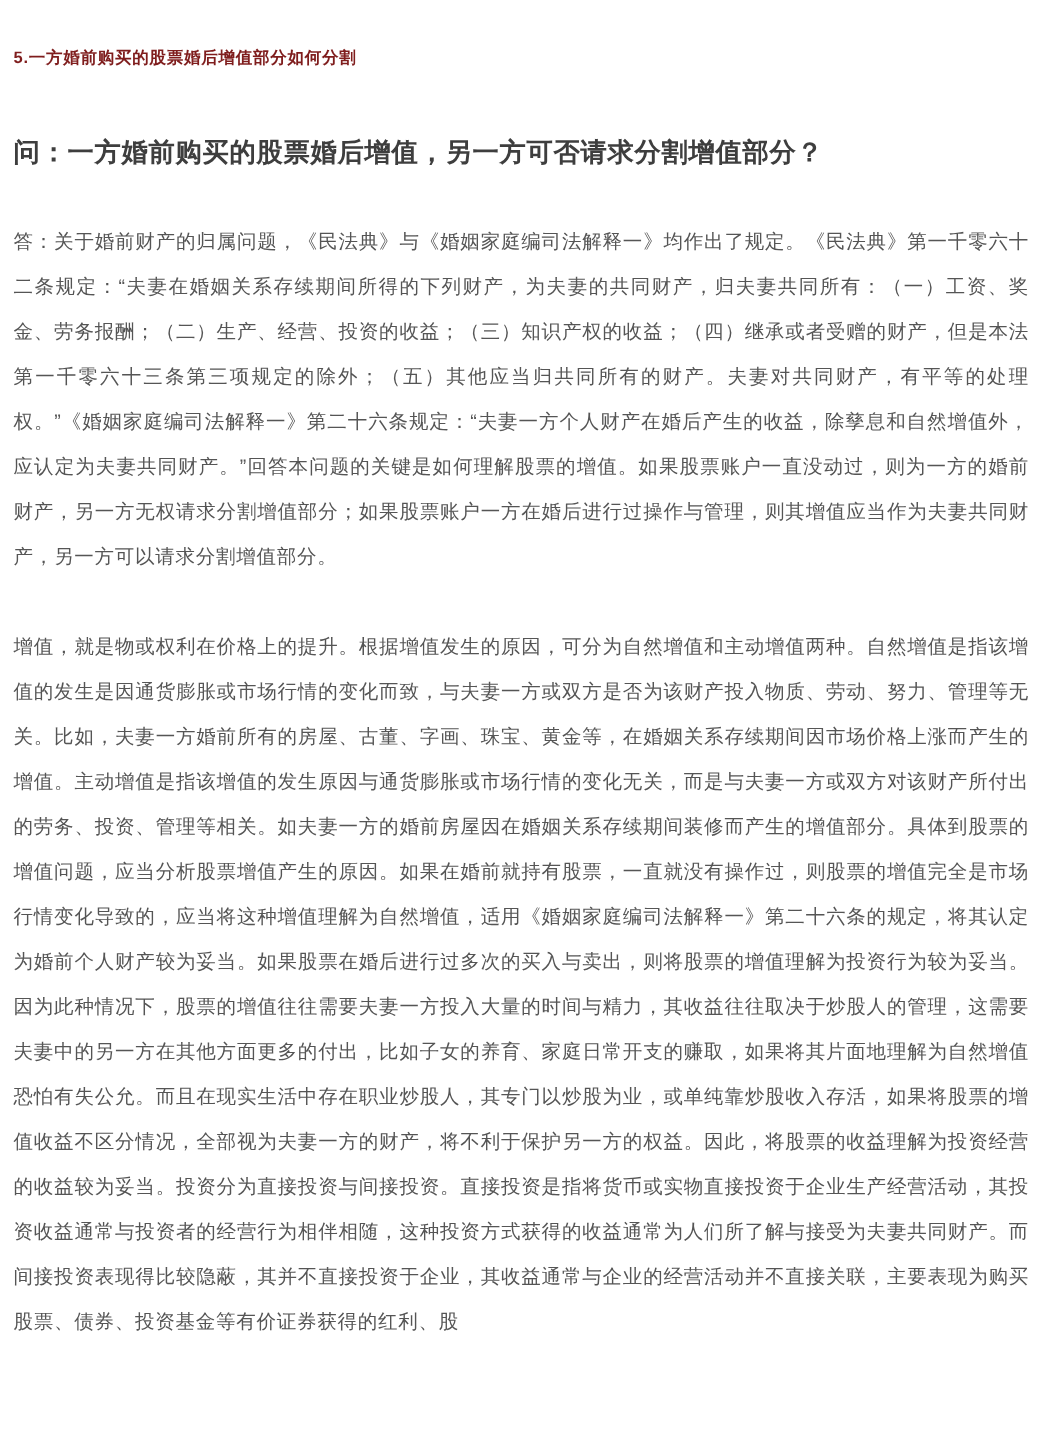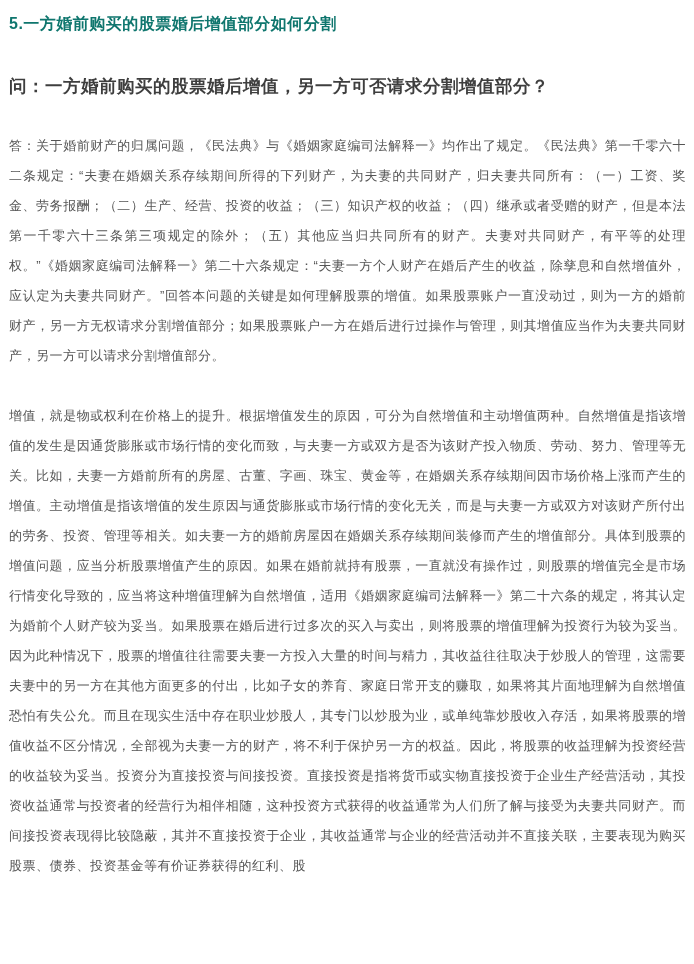--- a/index.html
+++ b/index.html
@@ -14,25 +14,25 @@
     font-family: "Liberation Sans", "DejaVu Sans", sans-serif;
   }
   .page {
     box-sizing: border-box;
     width: 694px;
     height: 964px;
     padding: 10px 8px 0 9px;
     background: #ffffff;
   }
   .section-title {
-    margin: 3px 0 0 0;
-    font-size: 16px;
+    margin: 18px 0 0 0;
+    font-size: 11px;
     line-height: 22px;
     font-weight: bold;
-    color: #0f766e;
+    color: #7f1d1d;
     letter-spacing: 0.5px;
   }
   .question {
     margin: 40px 0 0 0;
     font-size: 17.5px;
     line-height: 23px;
     font-weight: bold;
     color: #3e3e3e;
     letter-spacing: 0.5px;
   }

